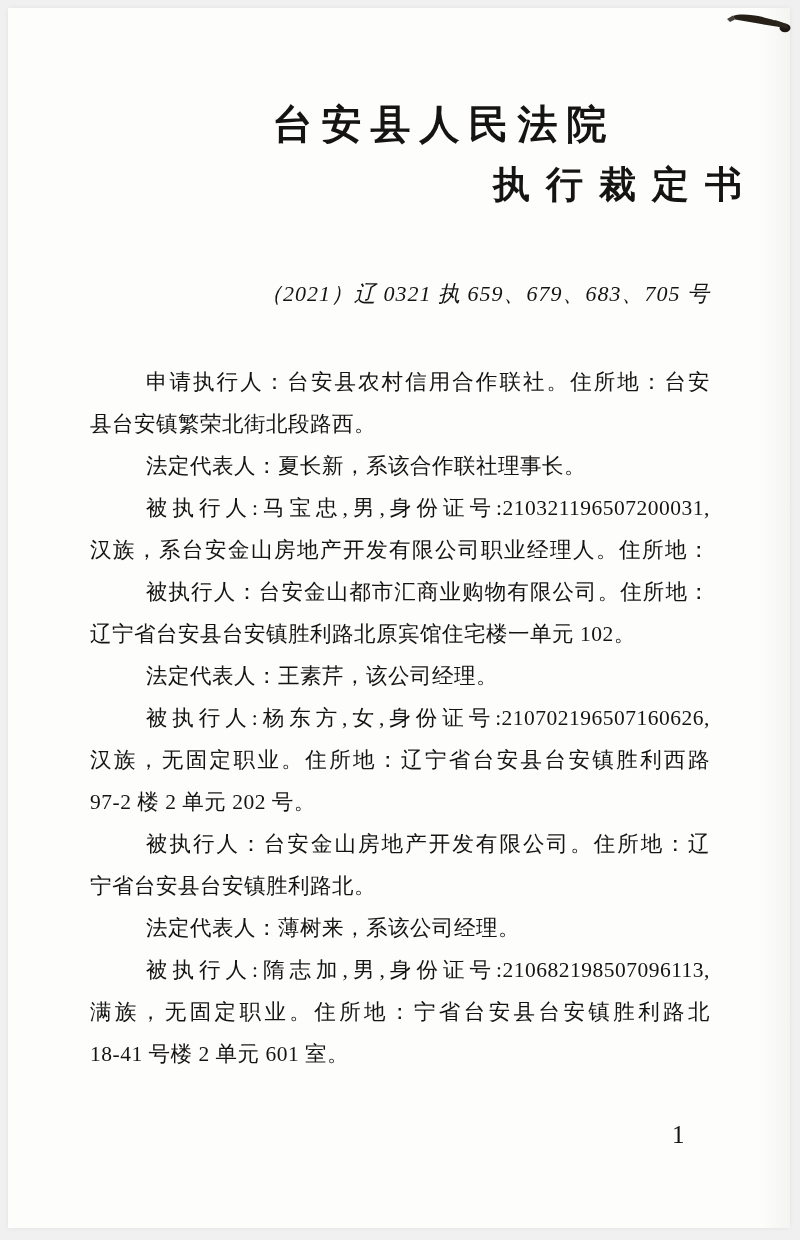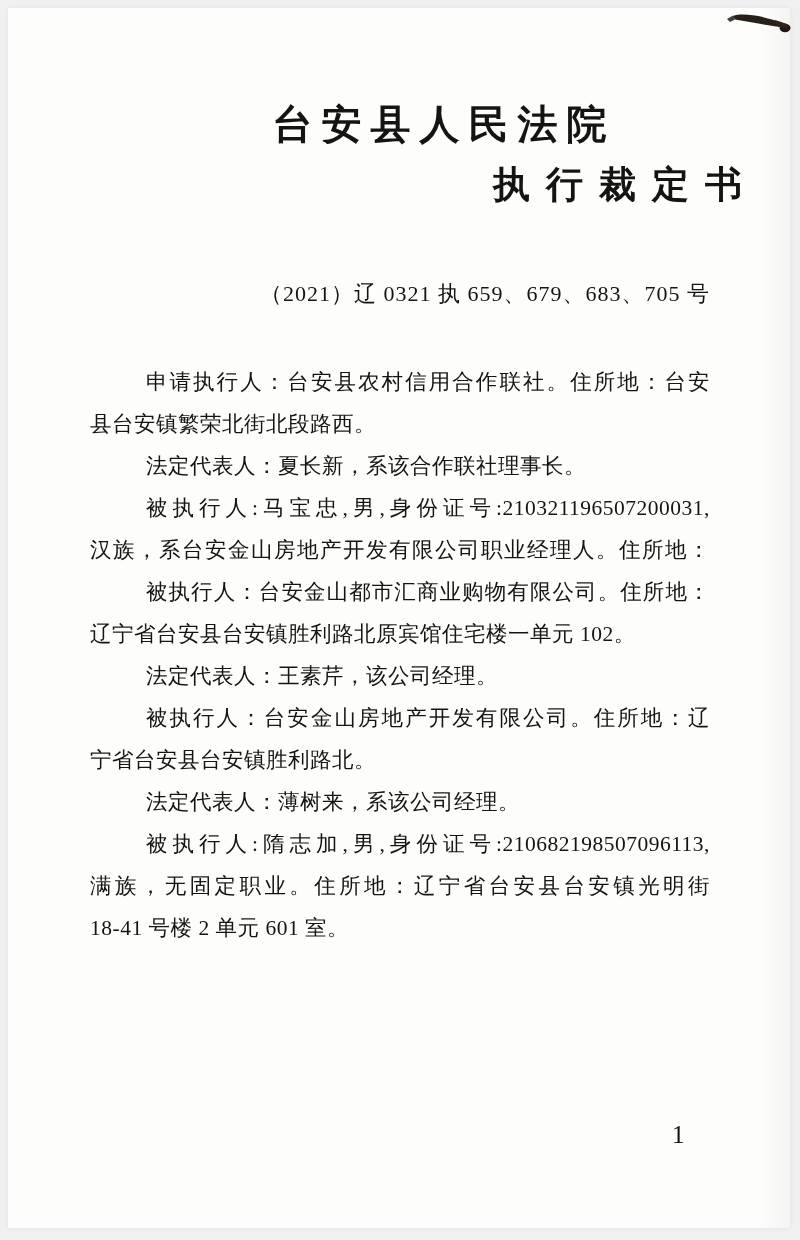--- a/index.html
+++ b/index.html
@@ -51,20 +51,21 @@
     text-align:right;
     transform:translateX(48px);
     white-space:nowrap;
   }
   .case-number{
     margin-top:70px;
     font-size:22px;
     line-height:30px;
     text-align:right;
     letter-spacing:1px;
+    font-style:italic;
   }
   .doc-body{
     margin-top:52px;
     font-size:21.5px;
   }
   .para{margin:0;}
   .line{
     line-height:42px;
     text-align:justify;
     letter-spacing:0.5px;
@@ -101,29 +102,34 @@
           <div class="line cont">汉族，系台安金山房地产开发有限公司职业经理人。住所地：</div>
         </div>
         <div class="para">
           <div class="line first cont">被执行人：台安金山都市汇商业购物有限公司。住所地：</div>
           <div class="line last">辽宁省台安县台安镇胜利路北原宾馆住宅楼一单元 102。</div>
         </div>
         <div class="para">
           <div class="line first last">法定代表人：王素芹，该公司经理。</div>
         </div>
         <div class="para">
+          <div class="line first cont">被执行人:杨东方,女,身份证号:210702196507160626,</div>
+          <div class="line cont">汉族，无固定职业。住所地：辽宁省台安县台安镇胜利西路</div>
+          <div class="line last">97-2 楼 2 单元 202 号。</div>
+        </div>
+        <div class="para">
           <div class="line first cont">被执行人：台安金山房地产开发有限公司。住所地：辽</div>
           <div class="line last">宁省台安县台安镇胜利路北。</div>
         </div>
         <div class="para">
           <div class="line first last">法定代表人：薄树来，系该公司经理。</div>
         </div>
         <div class="para">
           <div class="line first cont">被执行人:隋志加,男,身份证号:210682198507096113,</div>
-          <div class="line cont">满族，无固定职业。住所地：辽宁省台安县台安镇光明街</div>
+          <div class="line cont">满族，无固定职业。住所地：宁省台安县台安镇胜利路北</div>
           <div class="line last">18-41 号楼 2 单元 601 室。</div>
         </div>
       </div>
   </div>
   <div class="page-number">1</div>
 </div>
 
 <svg class="staple" viewBox="0 0 70 26" xmlns="http://www.w3.org/2000/svg">
   <path d="M8,7 C18,3.5 38,7 57,13.5 L60,18.5 C48,17.5 28,13.5 10,10.5 Z" fill="#262019"></path>
   <path d="M2,10 L8,6.5 L10,10.5 L5,13 Z" fill="#45403a"></path>

